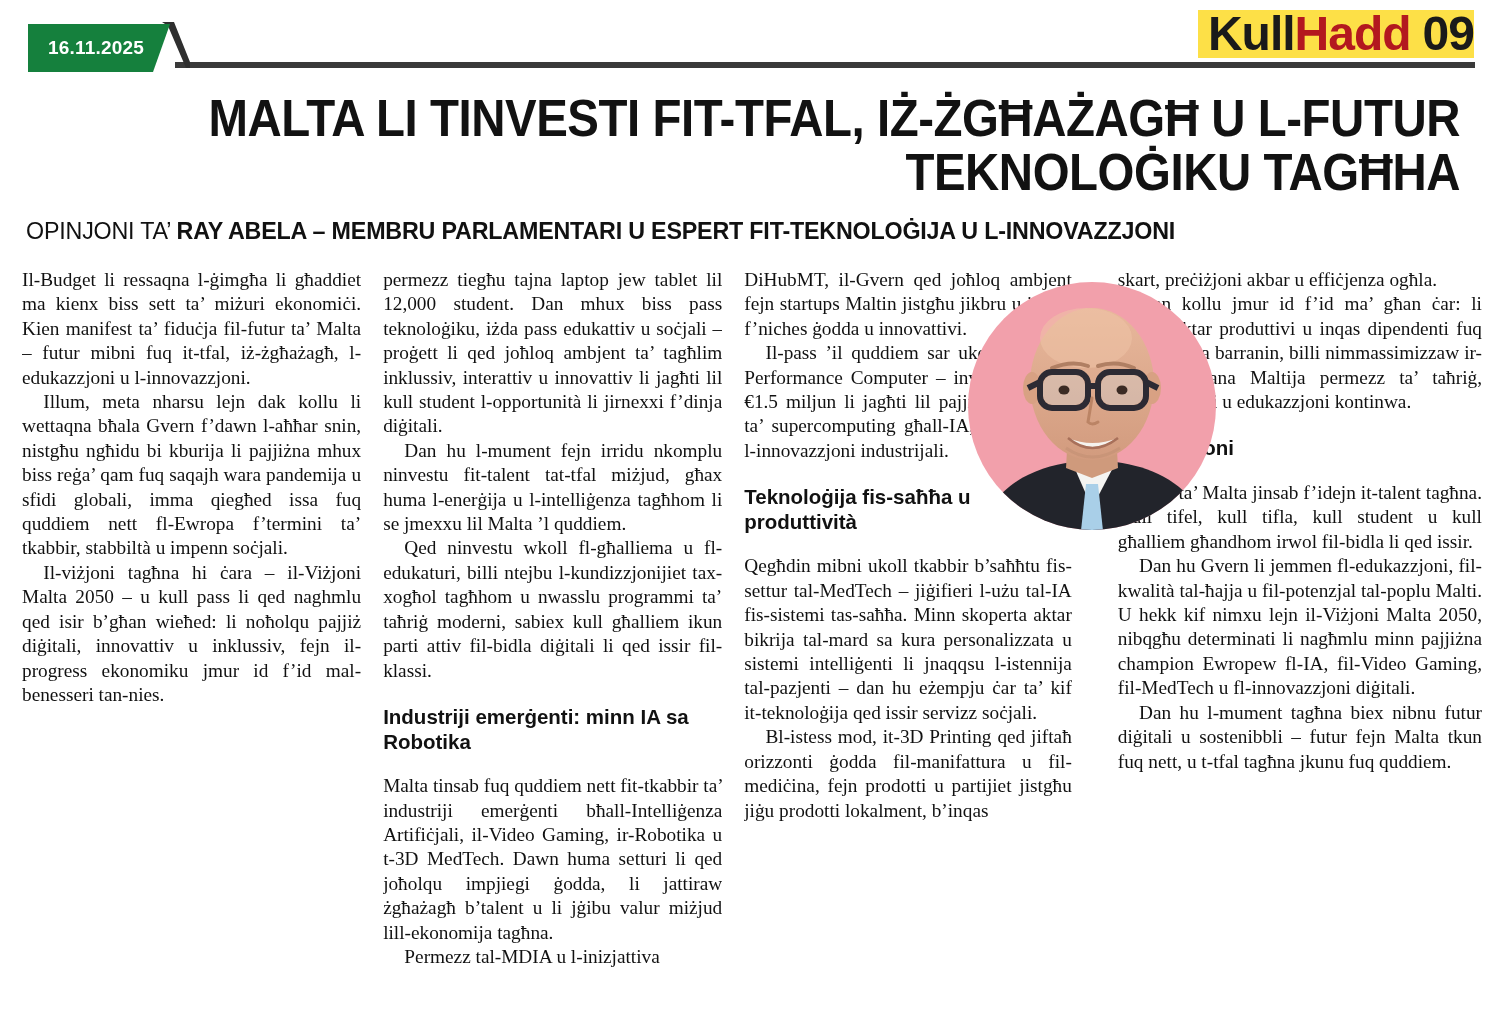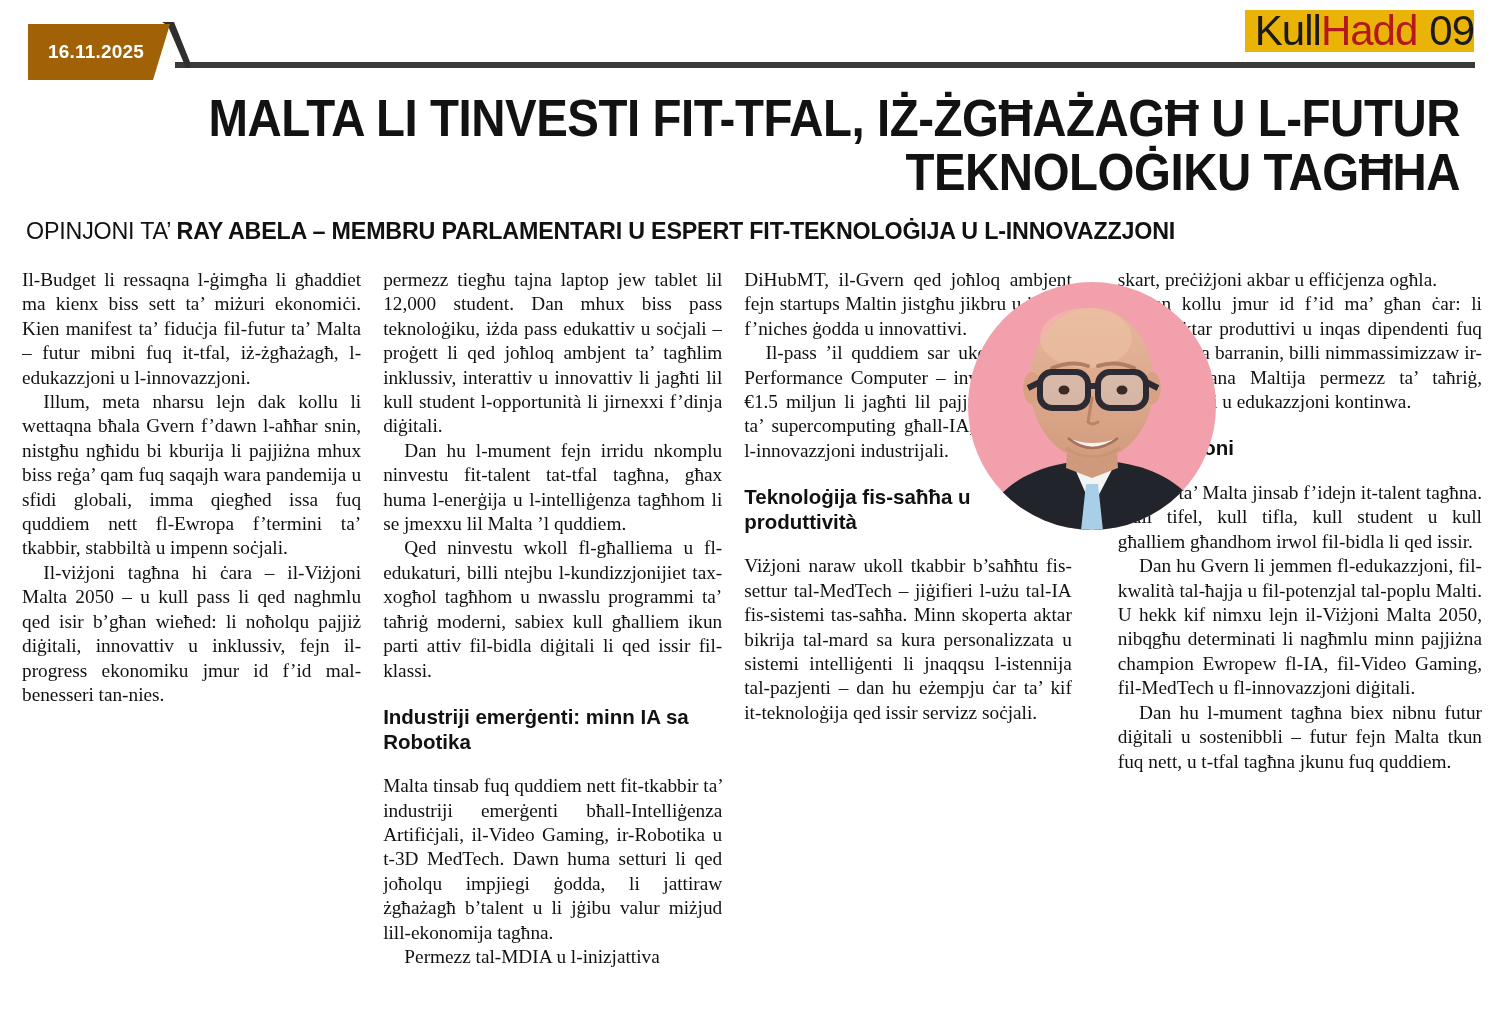--- a/index.html
+++ b/index.html
@@ -16,23 +16,23 @@
   
   .page-header {
     position: relative;
     height: 78px;
     width: 1500px;
   }
   .date-badge {
     position: absolute;
     left: 28px;
     top: 24px;
-    height: 56px;
+    height: 48px;
     padding: 0 26px 0 20px;
-    background: #a16207;
+    background: #15803d;
     color: #ffffff;
     font-family: "Liberation Sans", sans-serif;
     font-weight: bold;
     font-size: 19px;
     letter-spacing: 0.2px;
     display: flex;
     align-items: center;
     clip-path: polygon(0 0, 100% 0, 88% 100%, 0 100%);
     z-index: 3;
   }
@@ -51,27 +51,27 @@
     top: 22px;
     width: 30px;
     height: 46px;
     z-index: 2;
   }
   .masthead {
     position: absolute;
     right: 26px;
     top: 10px;
     font-family: "Liberation Sans", sans-serif;
-    font-weight: normal;
-    font-size: 42px;
+    font-weight: bold;
+    font-size: 48px;
     letter-spacing: -1px;
     line-height: 1;
     white-space: nowrap;
     z-index: 3;
-    background: #eab308;
+    background: #fde047;
     padding-left: 10px;
   }
   .masthead .kull { color: #1a1a1a; }
   .masthead .hadd { color: #b3181f; }
   .masthead .pagenum { color: #1a1a1a; margin-left: 12px; }
 
   
   .headline {
     margin: 14px 40px 0 45px;
     font-family: "Liberation Sans", sans-serif;
@@ -248,33 +248,34 @@
 <div class="columns">
 
   <div class="col c1">
     <p class="first"><span>Il-Budget li ressaqna l-ġimgħa li għaddiet ma kienx biss sett ta’ miżuri ekonomiċi. Kien </span><b>manifest ta’ fiduċja fil-futur ta’ Malta</b><span> – futur mibni fuq it-tfal, iż-żgħażagħ, l-edukazzjoni u l-innovazzjoni.</span></p>
     <p><span>Illum, meta nharsu lejn dak kollu li wettaqna bħala Gvern f’dawn l-aħħar snin, nistgħu ngħidu bi kburija li pajjiżna mhux biss reġa’ qam fuq saqajh wara pandemija u sfidi globali, imma </span><b>qiegħed issa fuq quddiem nett fl-Ewropa</b><span> f’termini ta’ tkabbir, stabbiltà u impenn soċjali.</span></p>
     <p><span>Il-viżjoni tagħna hi ċara – il-</span><b>Viżjoni Malta 2050</b><span> – u kull pass li qed naghmlu qed isir b’għan wieħed: li noħolqu </span><b>pajjiż diġitali, innovattiv u inklussiv</b><span>, fejn il-progress ekonomiku jmur id f’id mal-benesseri tan-nies.</span></p>
   </div>
 
   <div class="col c2">
     <p class="first"><span>permezz tiegħu tajna laptop jew tablet lil </span><b>12,000 student</b><span>. Dan mhux biss pass teknoloġiku, iżda </span><b>pass edukattiv u soċjali</b><span> – proġett li qed joħloq </span><b>ambjent ta’ tagħlim inklussiv, interattiv u innovattiv</b><span> li jagħti lil kull student l-opportunità li jirnexxi f’dinja diġitali.</span></p>
-    <p><span>Dan hu l-mument fejn irridu nkomplu </span><b>ninvestu fit-talent tat-tfal tagħna</b><span>, għax huma l-enerġija u l-intelliġenza tagħhom li se jmexxu lil Malta ’l quddiem.</span></p>
+    <p><span>Dan hu l-mument fejn irridu nkomplu </span><b>ninvestu fit-talent tat-tfal miżjud</b><span>, għax huma l-enerġija u l-intelliġenza tagħhom li se jmexxu lil Malta ’l quddiem.</span></p>
     <p><span>Qed ninvestu wkoll </span><b>fl-għalliema u fl-edukaturi</b><span>, billi ntejbu l-kundizzjonijiet tax-xogħol tagħhom u nwasslu programmi ta’ taħriġ moderni, sabiex kull għalliem ikun parti attiv fil-bidla diġitali li qed issir fil-klassi.</span></p>
     <h3 class="subhead">Industriji emerġenti: minn IA sa Robotika</h3>
     <p class="first"><span>Malta tinsab fuq quddiem nett fit-tkabbir ta’ </span><b>industriji emerġenti</b><span> bħall-Intelliġenza Artifiċjali, il-Video Gaming, ir-Robotika u </span><b>t-3D MedTech</b><span>. Dawn huma setturi li qed joħolqu impjiegi ġodda, li jattiraw żgħażagħ b’talent u li jġibu valur miżjud lill-ekonomija tagħna.</span></p>
     <p>Permezz tal-MDIA u l-inizjattiva</p>
   </div>
 
   <div class="col c3">
     <div class="float-right-circle"></div>
     <p class="first">DiHubMT, il-Gvern qed joħloq ambjent fejn startups Maltin jistgħu jikbru u jidħlu f’niches ġodda u innovattivi.</p>
     <p><span>Il-pass ’il quddiem sar ukoll bil-</span><b>High Performance Computer</b><span> – investiment ta’ </span><b>€1.5 miljun</b><span> li jagħti lil pajjiżna kapaċità ta’ supercomputing għall-IA, ir-riċerka u l-innovazzjoni industrijali.</span></p>
     <h3 class="subhead">Teknoloġija fis-saħħa u produttività</h3>
-    <p class="first"><span>Viżjoni naraw ukoll tkabbir b’saħħtu fis-settur tal-</span><b>MedTech</b><span> – jiġifieri l-użu tal-IA fis-sistemi tas-saħħa. Minn skoperta aktar bikrija tal-mard sa kura personalizzata u sistemi intelliġenti li jnaqqsu l-istennija tal-pazjenti – dan hu eżempju ċar ta’ kif </span><b>it-teknoloġija qed issir servizz soċjali</b><span>.</span></p>
+    <p class="first"><span>Qegħdin mibni ukoll tkabbir b’saħħtu fis-settur tal-</span><b>MedTech</b><span> – jiġifieri l-użu tal-IA fis-sistemi tas-saħħa. Minn skoperta aktar bikrija tal-mard sa kura personalizzata u sistemi intelliġenti li jnaqqsu l-istennija tal-pazjenti – dan hu eżempju ċar ta’ kif </span><b>it-teknoloġija qed issir servizz soċjali</b><span>.</span></p>
+    <p><span>Bl-istess mod, </span><b>it-3D Printing</b><span> qed jiftaħ orizzonti ġodda fil-manifattura u fil-mediċina, fejn prodotti u partijiet jistgħu jiġu prodotti lokalment, b’inqas</span></p>
   </div>
 
   <div class="col c4">
     <div class="float-left-circle"></div>
     <p class="first">skart, preċiżjoni akbar u effiċjenza ogħla.</p>
     <p><span>Dan kollu jmur id f’id ma’ għan ċar: li nkunu aktar produttivi u inqas dipendenti fuq </span><b>il-ħaddiema barranin</b><span>, billi nimmassimizzaw </span><b>ir-riżorsa umana Maltija</b><span> permezz ta’ taħriġ, innovazzjoni u edukazzjoni kontinwa.</span></p>
     <h3 class="subhead">Konklużjoni</h3>
     <p class="first">Il-futur ta’ Malta jinsab f’idejn it-talent tagħna. Kull tifel, kull tifla, kull student u kull għalliem għandhom irwol fil-bidla li qed issir.</p>
     <p><span>Dan hu Gvern li </span><b>jemmen fl-edukazzjoni, fil-kwalità tal-ħajja u fil-potenzjal tal-poplu Malti</b><span>. U hekk kif nimxu lejn il-Viżjoni Malta 2050, nibqgħu determinati li nagħmlu minn pajjiżna </span><b>champion Ewropew fl-IA, fil-Video Gaming, fil-MedTech u fl-innovazzjoni diġitali</b><span>.</span></p>
     <p>Dan hu l-mument tagħna biex nibnu futur diġitali u sostenibbli – futur fejn Malta tkun fuq nett, u t-tfal tagħna jkunu fuq quddiem.</p>

